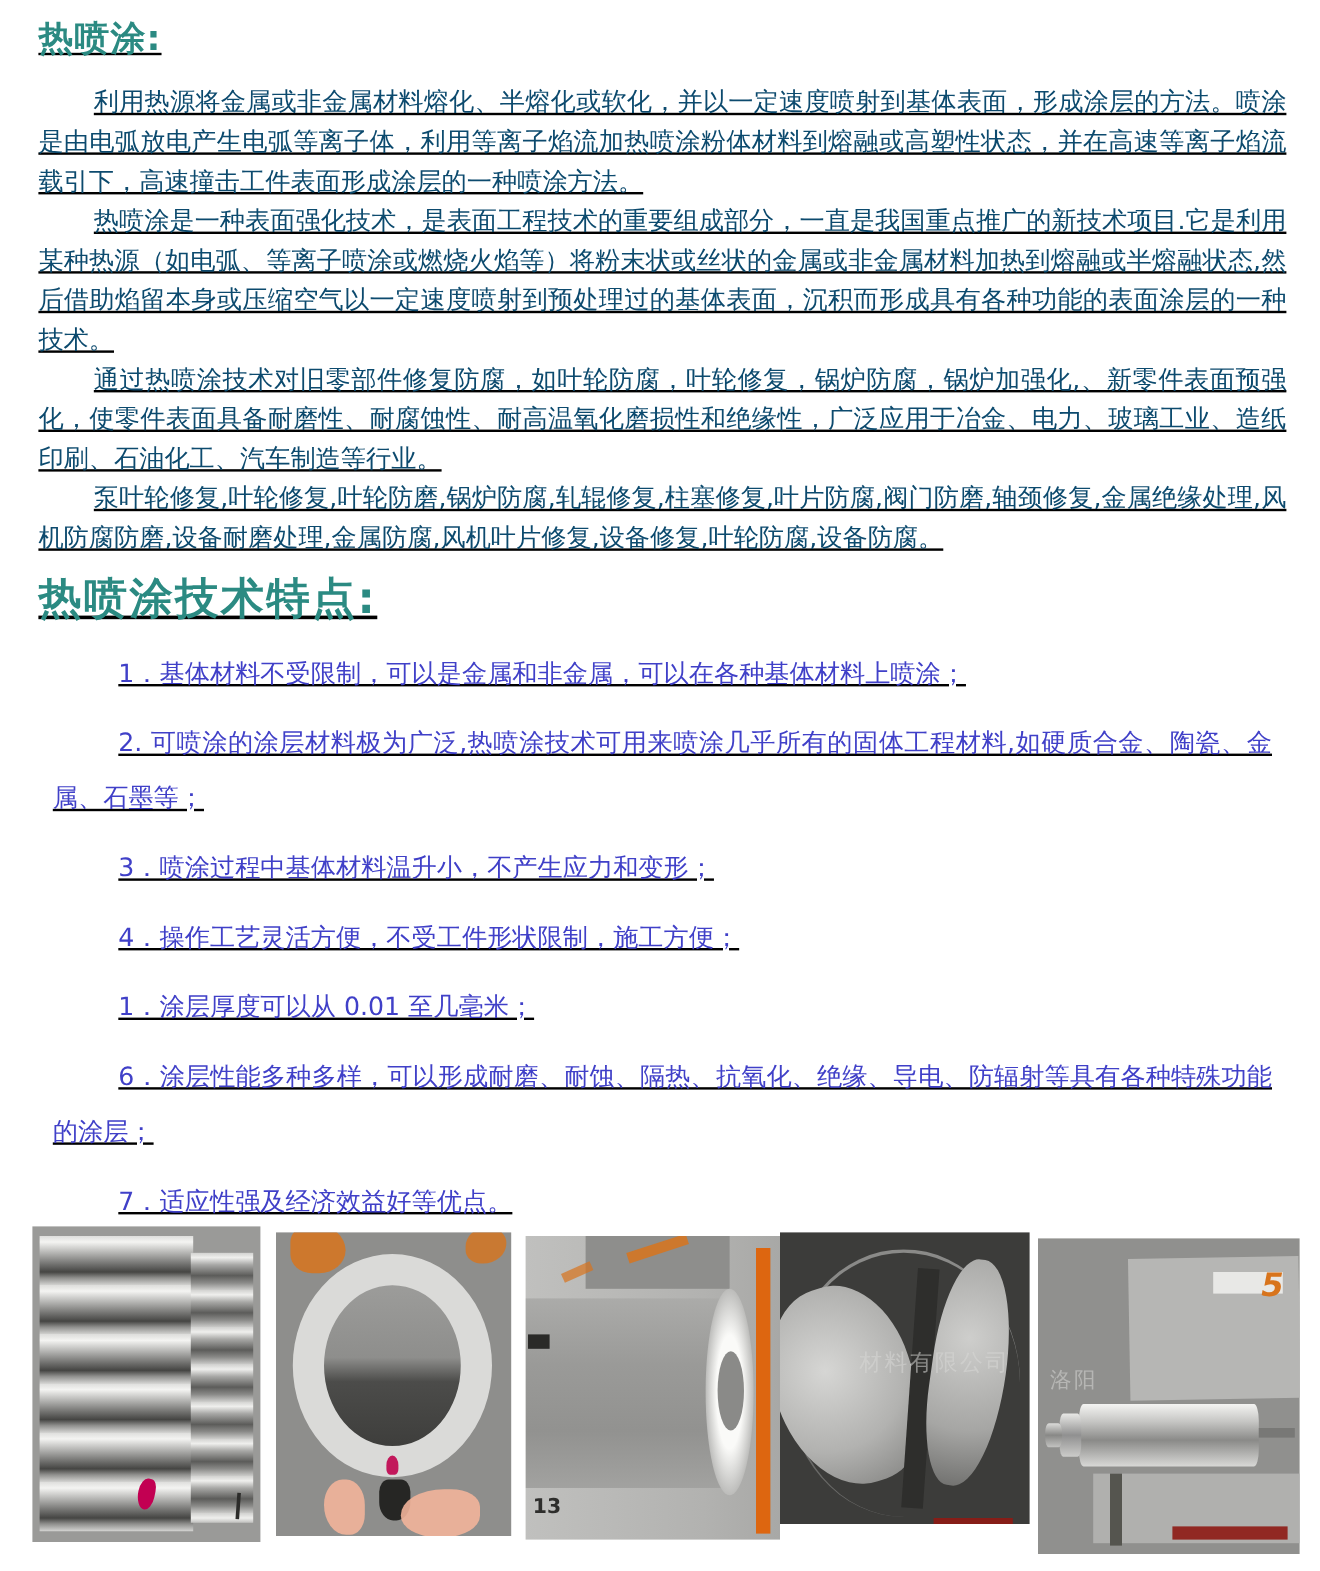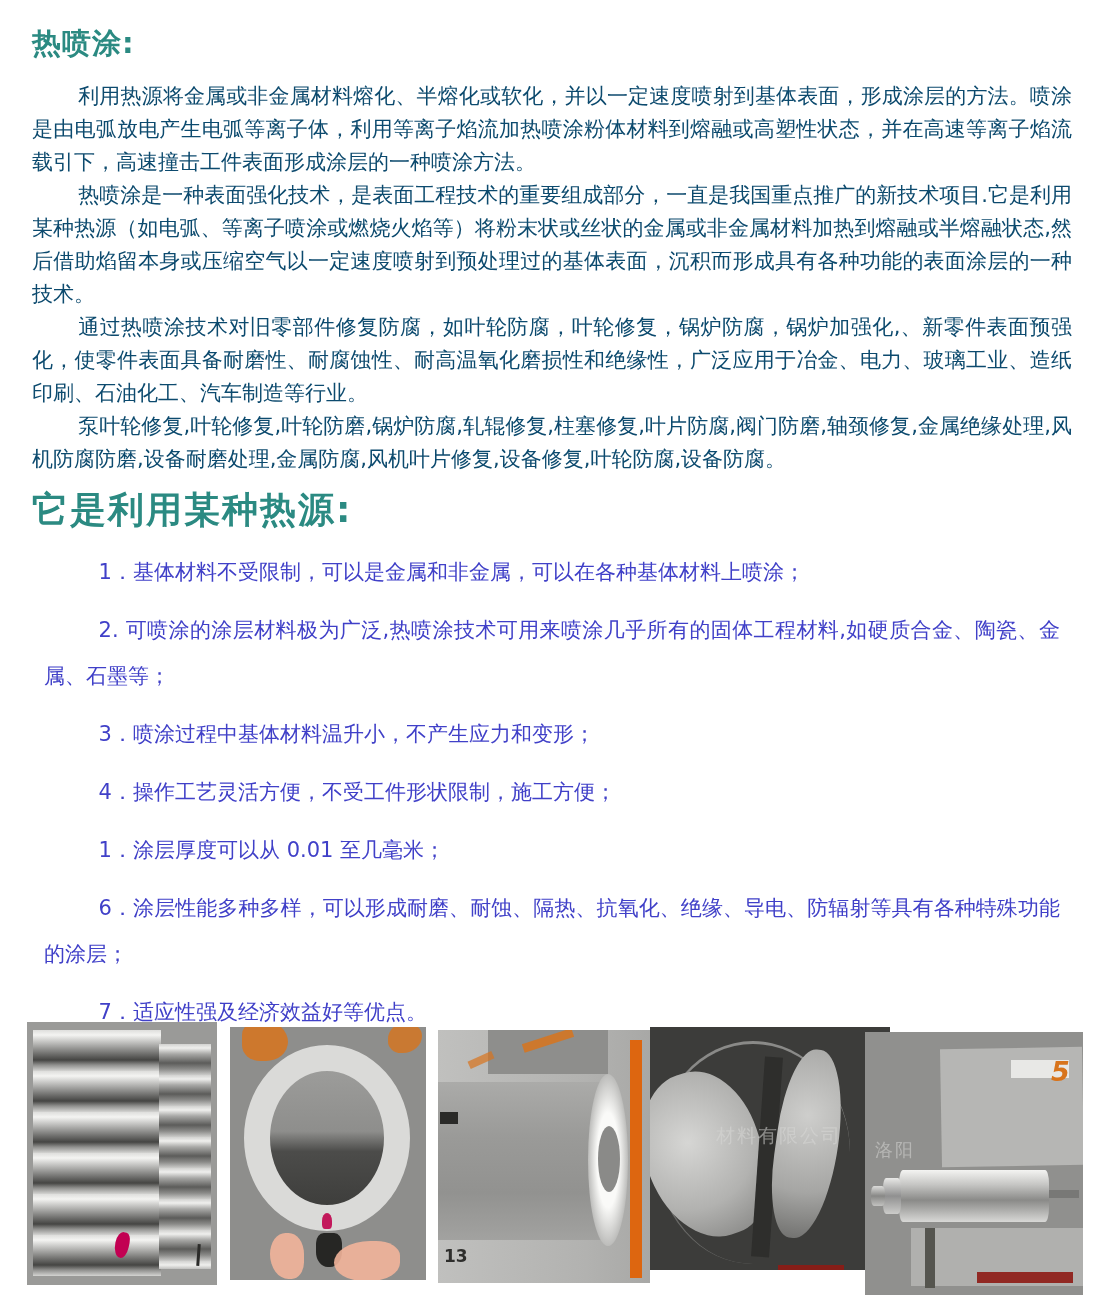--- a/index.html
+++ b/index.html
@@ -1,21 +1,21 @@
 <!DOCTYPE html>
 <html><head>
 <meta charset="utf-8">
 <style>
   html,body{margin:0;padding:0;background:#ffffff;}
   body{
     width:1100px;height:1309px;overflow:hidden;
     font-family:"DejaVu Sans","Liberation Sans",sans-serif;
   }
   .page{position:relative;width:1100px;height:1309px;background:#ffffff;}
-  .content{padding:24px 28px 0 32px;}
+  .content{padding:13px 28px 0 32px;text-decoration:underline;}
 
   h1.sec-title{
     margin:0 0 16px 0;
     font-size:29px;font-weight:bold;color:#2b8a82;
     letter-spacing:1px;
   }
   h2.sec-title{
     margin:10px 0 14px 0;
     font-size:36px;font-weight:bold;color:#2b8a82;
     letter-spacing:2px;
@@ -82,21 +82,21 @@
   }
   .photo3 .flange{
     left:150px;top:44px;width:40px;height:172px;border-radius:50%;
     background:radial-gradient(closest-side,#fafaf8 55%,#d8d8d6 80%,#bcbcba 100%);
   }
   .photo3 .hub{left:160px;top:96px;width:22px;height:66px;border-radius:50%;background:#8a8a88;}
   .photo3 .stripe-orange{left:192px;top:10px;width:12px;height:238px;background:#dd6610;}
   .photo3 .mark-left{left:2px;top:82px;width:18px;height:12px;background:#2a2a28;}
   .photo3 .mark-num{left:6px;top:216px;width:16px;height:18px;color:#2e2e2c;font-size:17px;font-weight:bold;}
 
-  .photo4{left:623px;top:7px;width:208px;height:243px;background:#3c3c3a;padding-left:32px;}
+  .photo4{left:623px;top:7px;width:208px;height:243px;background:#3c3c3a;}
   .photo4 .arc{
     left:6px;top:14px;width:192px;height:220px;border-radius:50%;
     border-top:3px solid #8a8a88;border-left:2px solid #6a6a68;background:transparent;
   }
   .photo4 .blade-l{
     left:-4px;top:44px;width:116px;height:168px;border-radius:52% 48% 45% 55%;
     background:radial-gradient(circle at 40% 40%,#d6d6d4 0%,#b2b2b0 55%,#7e7e7c 100%);
     transform:rotate(-18deg);
   }
   .photo4 .blade-r{
@@ -135,21 +135,21 @@
 
     <h1 class="sec-title">热喷涂:</h1>
 
     <div class="intro">
       <p>利用热源将金属或非金属材料熔化、半熔化或软化，并以一定速度喷射到基体表面，形成涂层的方法。喷涂是由电弧放电产生电弧等离子体，利用等离子焰流加热喷涂粉体材料到熔融或高塑性状态，并在高速等离子焰流载引下，高速撞击工件表面形成涂层的一种喷涂方法。</p>
       <p>热喷涂是一种表面强化技术，是表面工程技术的重要组成部分，一直是我国重点推广的新技术项目.它是利用某种热源（如电弧、等离子喷涂或燃烧火焰等）将粉末状或丝状的金属或非金属材料加热到熔融或半熔融状态,然后借助焰留本身或压缩空气以一定速度喷射到预处理过的基体表面，沉积而形成具有各种功能的表面涂层的一种技术。</p>
       <p>通过热喷涂技术对旧零部件修复防腐，如叶轮防腐，叶轮修复，锅炉防腐，锅炉加强化,、新零件表面预强化，使零件表面具备耐磨性、耐腐蚀性、耐高温氧化磨损性和绝缘性，广泛应用于冶金、电力、玻璃工业、造纸印刷、石油化工、汽车制造等行业。</p>
       <p>泵叶轮修复,叶轮修复,叶轮防磨,锅炉防腐,轧辊修复,柱塞修复,叶片防腐,阀门防磨,轴颈修复,金属绝缘处理,风机防腐防磨,设备耐磨处理,金属防腐,风机叶片修复,设备修复,叶轮防腐,设备防腐。</p>
     </div>
 
-    <h2 class="sec-title">它是利用某种热源:</h2>
+    <h2 class="sec-title">热喷涂技术特点:</h2>
 
     <div class="features">
       <p>1．基体材料不受限制，可以是金属和非金属，可以在各种基体材料上喷涂；</p>
       <p>2. 可喷涂的涂层材料极为广泛,热喷涂技术可用来喷涂几乎所有的固体工程材料,如硬质合金、陶瓷、金属、石墨等；</p>
       <p>3．喷涂过程中基体材料温升小，不产生应力和变形；</p>
       <p>4．操作工艺灵活方便，不受工件形状限制，施工方便；</p>
       <p>1．涂层厚度可以从 0.01 至几毫米；</p>
       <p>6．涂层性能多种多样，可以形成耐磨、耐蚀、隔热、抗氧化、绝缘、导电、防辐射等具有各种特殊功能的涂层；</p>
       <p>7．适应性强及经济效益好等优点。</p>
     </div>

